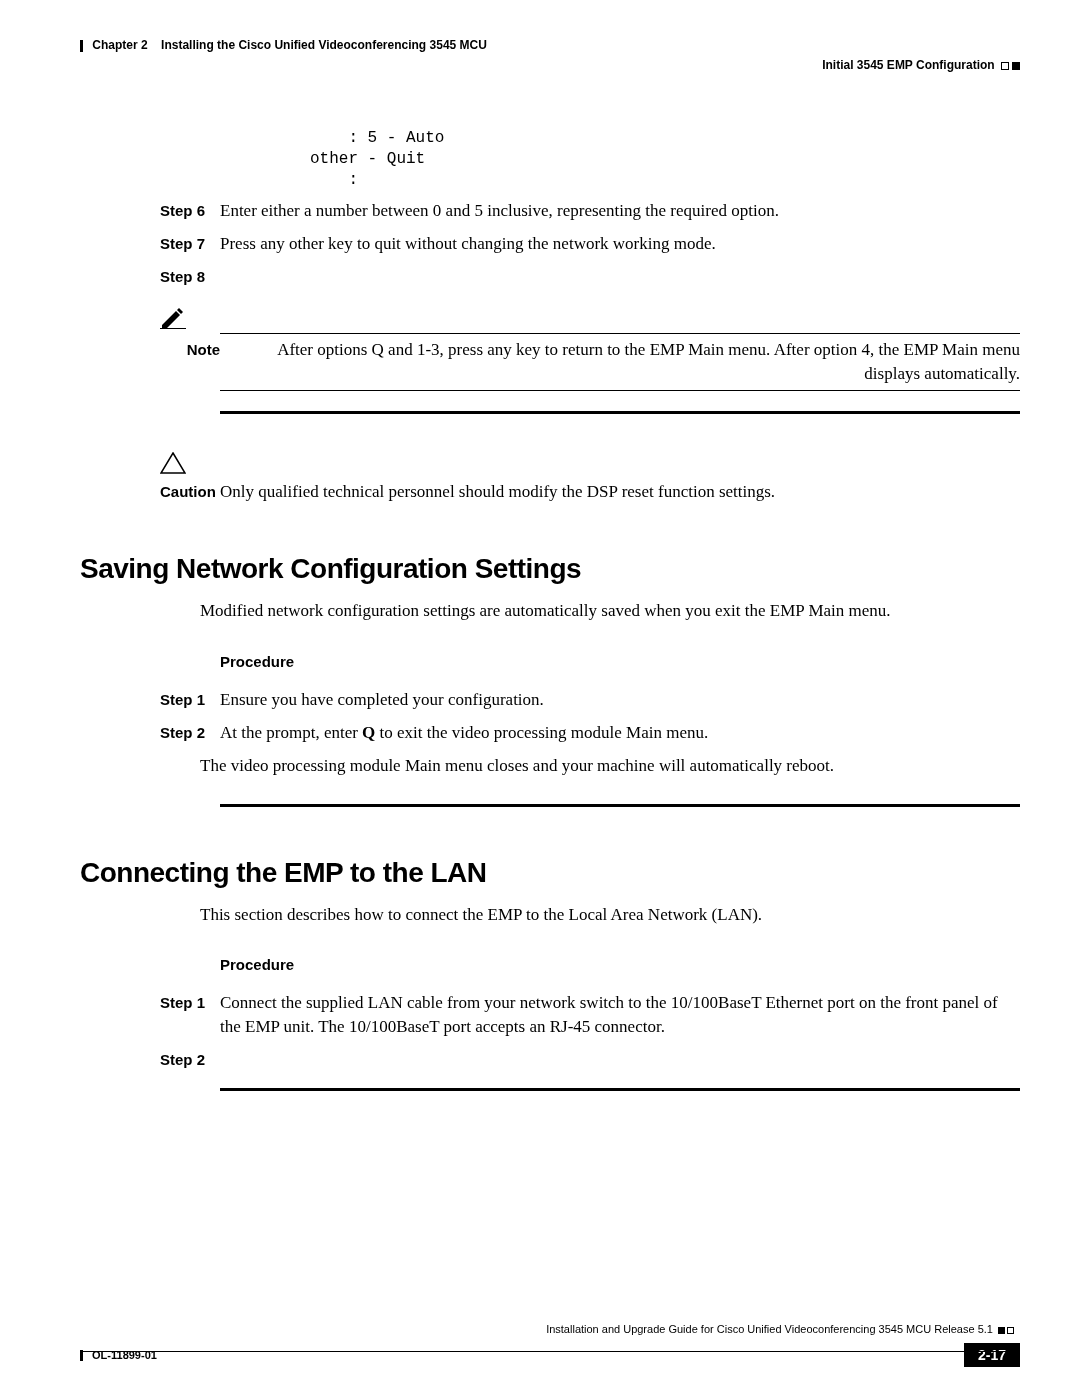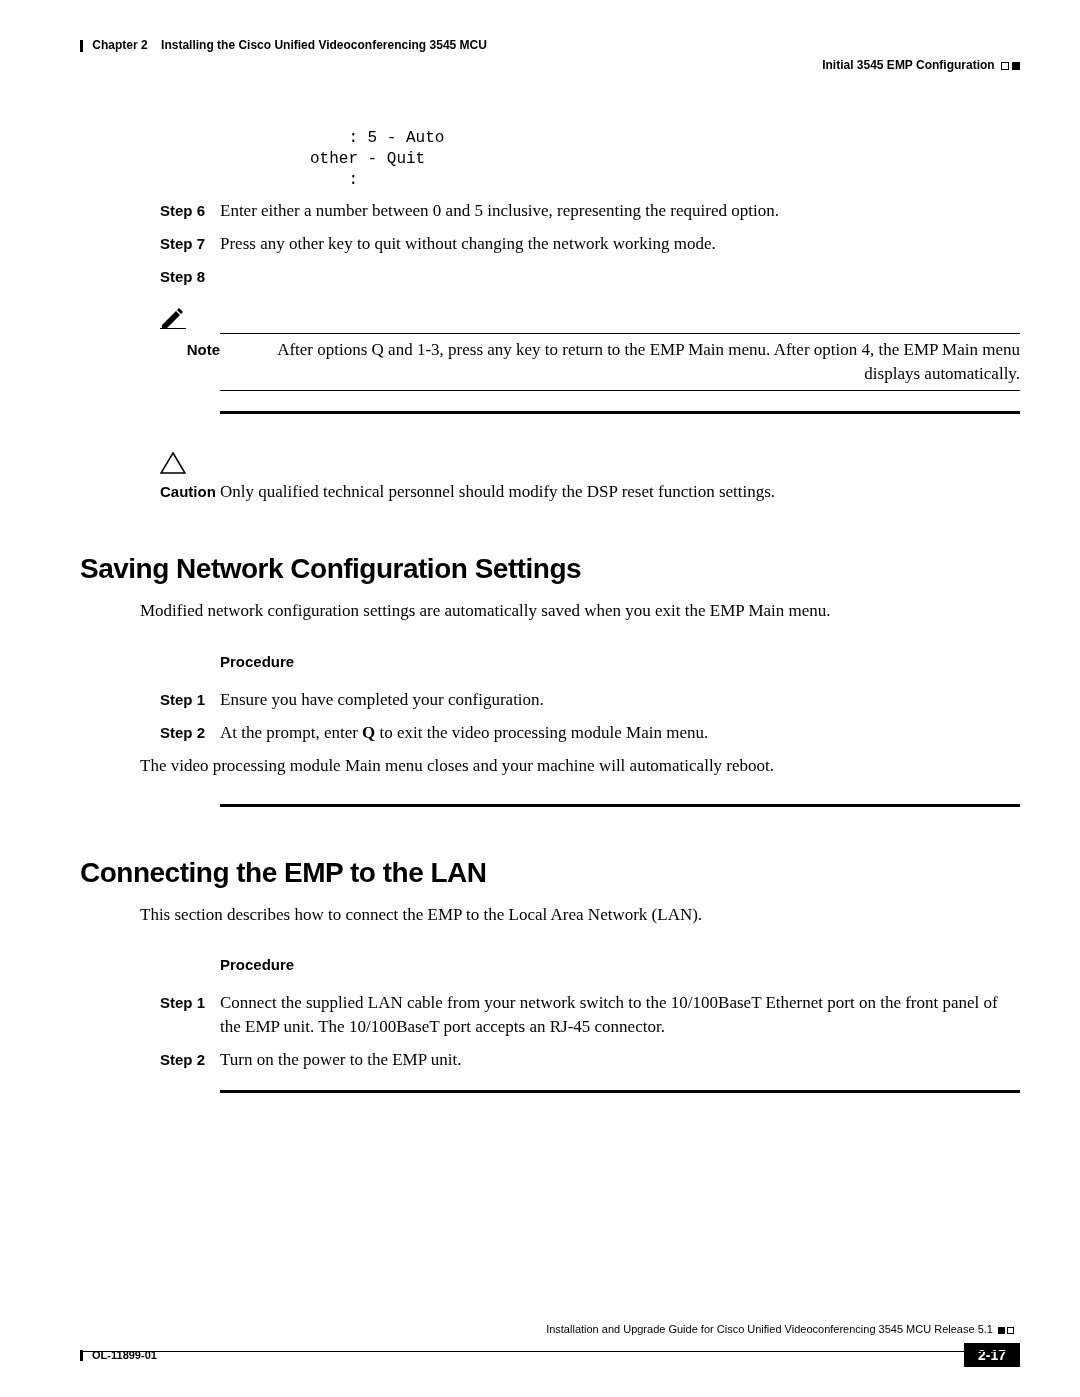--- a/index.html
+++ b/index.html
@@ -167,21 +167,21 @@
   .caution-text { flex: 1; }
   .h1 {
     font-family: Arial, Helvetica, sans-serif;
     font-weight: bold;
     font-size: 28px;
     margin-top: 50px;
     margin-bottom: 14px;
     letter-spacing: -0.5px;
   }
   .body-para {
-    margin-left: 60px;
+    margin-left: 120px;
     font-size: 17px;
     line-height: 1.4;
     margin-top: 8px;
   }
   .proc-head {
     font-family: Arial, Helvetica, sans-serif;
     font-weight: bold;
     font-size: 15px;
     margin-left: 140px;
     margin-top: 30px;
@@ -335,21 +335,20 @@
     <div class="h1">Connecting the EMP to the LAN</div>
     <div class="body-para">This section describes how to connect the EMP to the Local Area Network (LAN).</div>
     <div class="proc-head">Procedure</div>
 
     <div class="step-row">
       <div class="step-label">Step 1</div>
       <div class="step-text">Connect the supplied LAN cable from your network switch to the 10/100BaseT Ethernet port on the front panel of the EMP unit. The 10/100BaseT port accepts an RJ-45 connector.</div>
     </div>
     <div class="step-row">
       <div class="step-label">Step 2</div>
-      <div class="step-text">Turn on the power to the EMP unit.</div>
     </div>
 
     <div class="thick-rule" style="margin-top:18px;"></div>
 
   </div>
 
   <div class="footer">
     <div class="footer-title">
       <span>Installation and Upgrade Guide for Cisco Unified Videoconferencing 3545 MCU Release 5.1</span>
       <span class="sq"></span><span class="sq hollow"></span>

